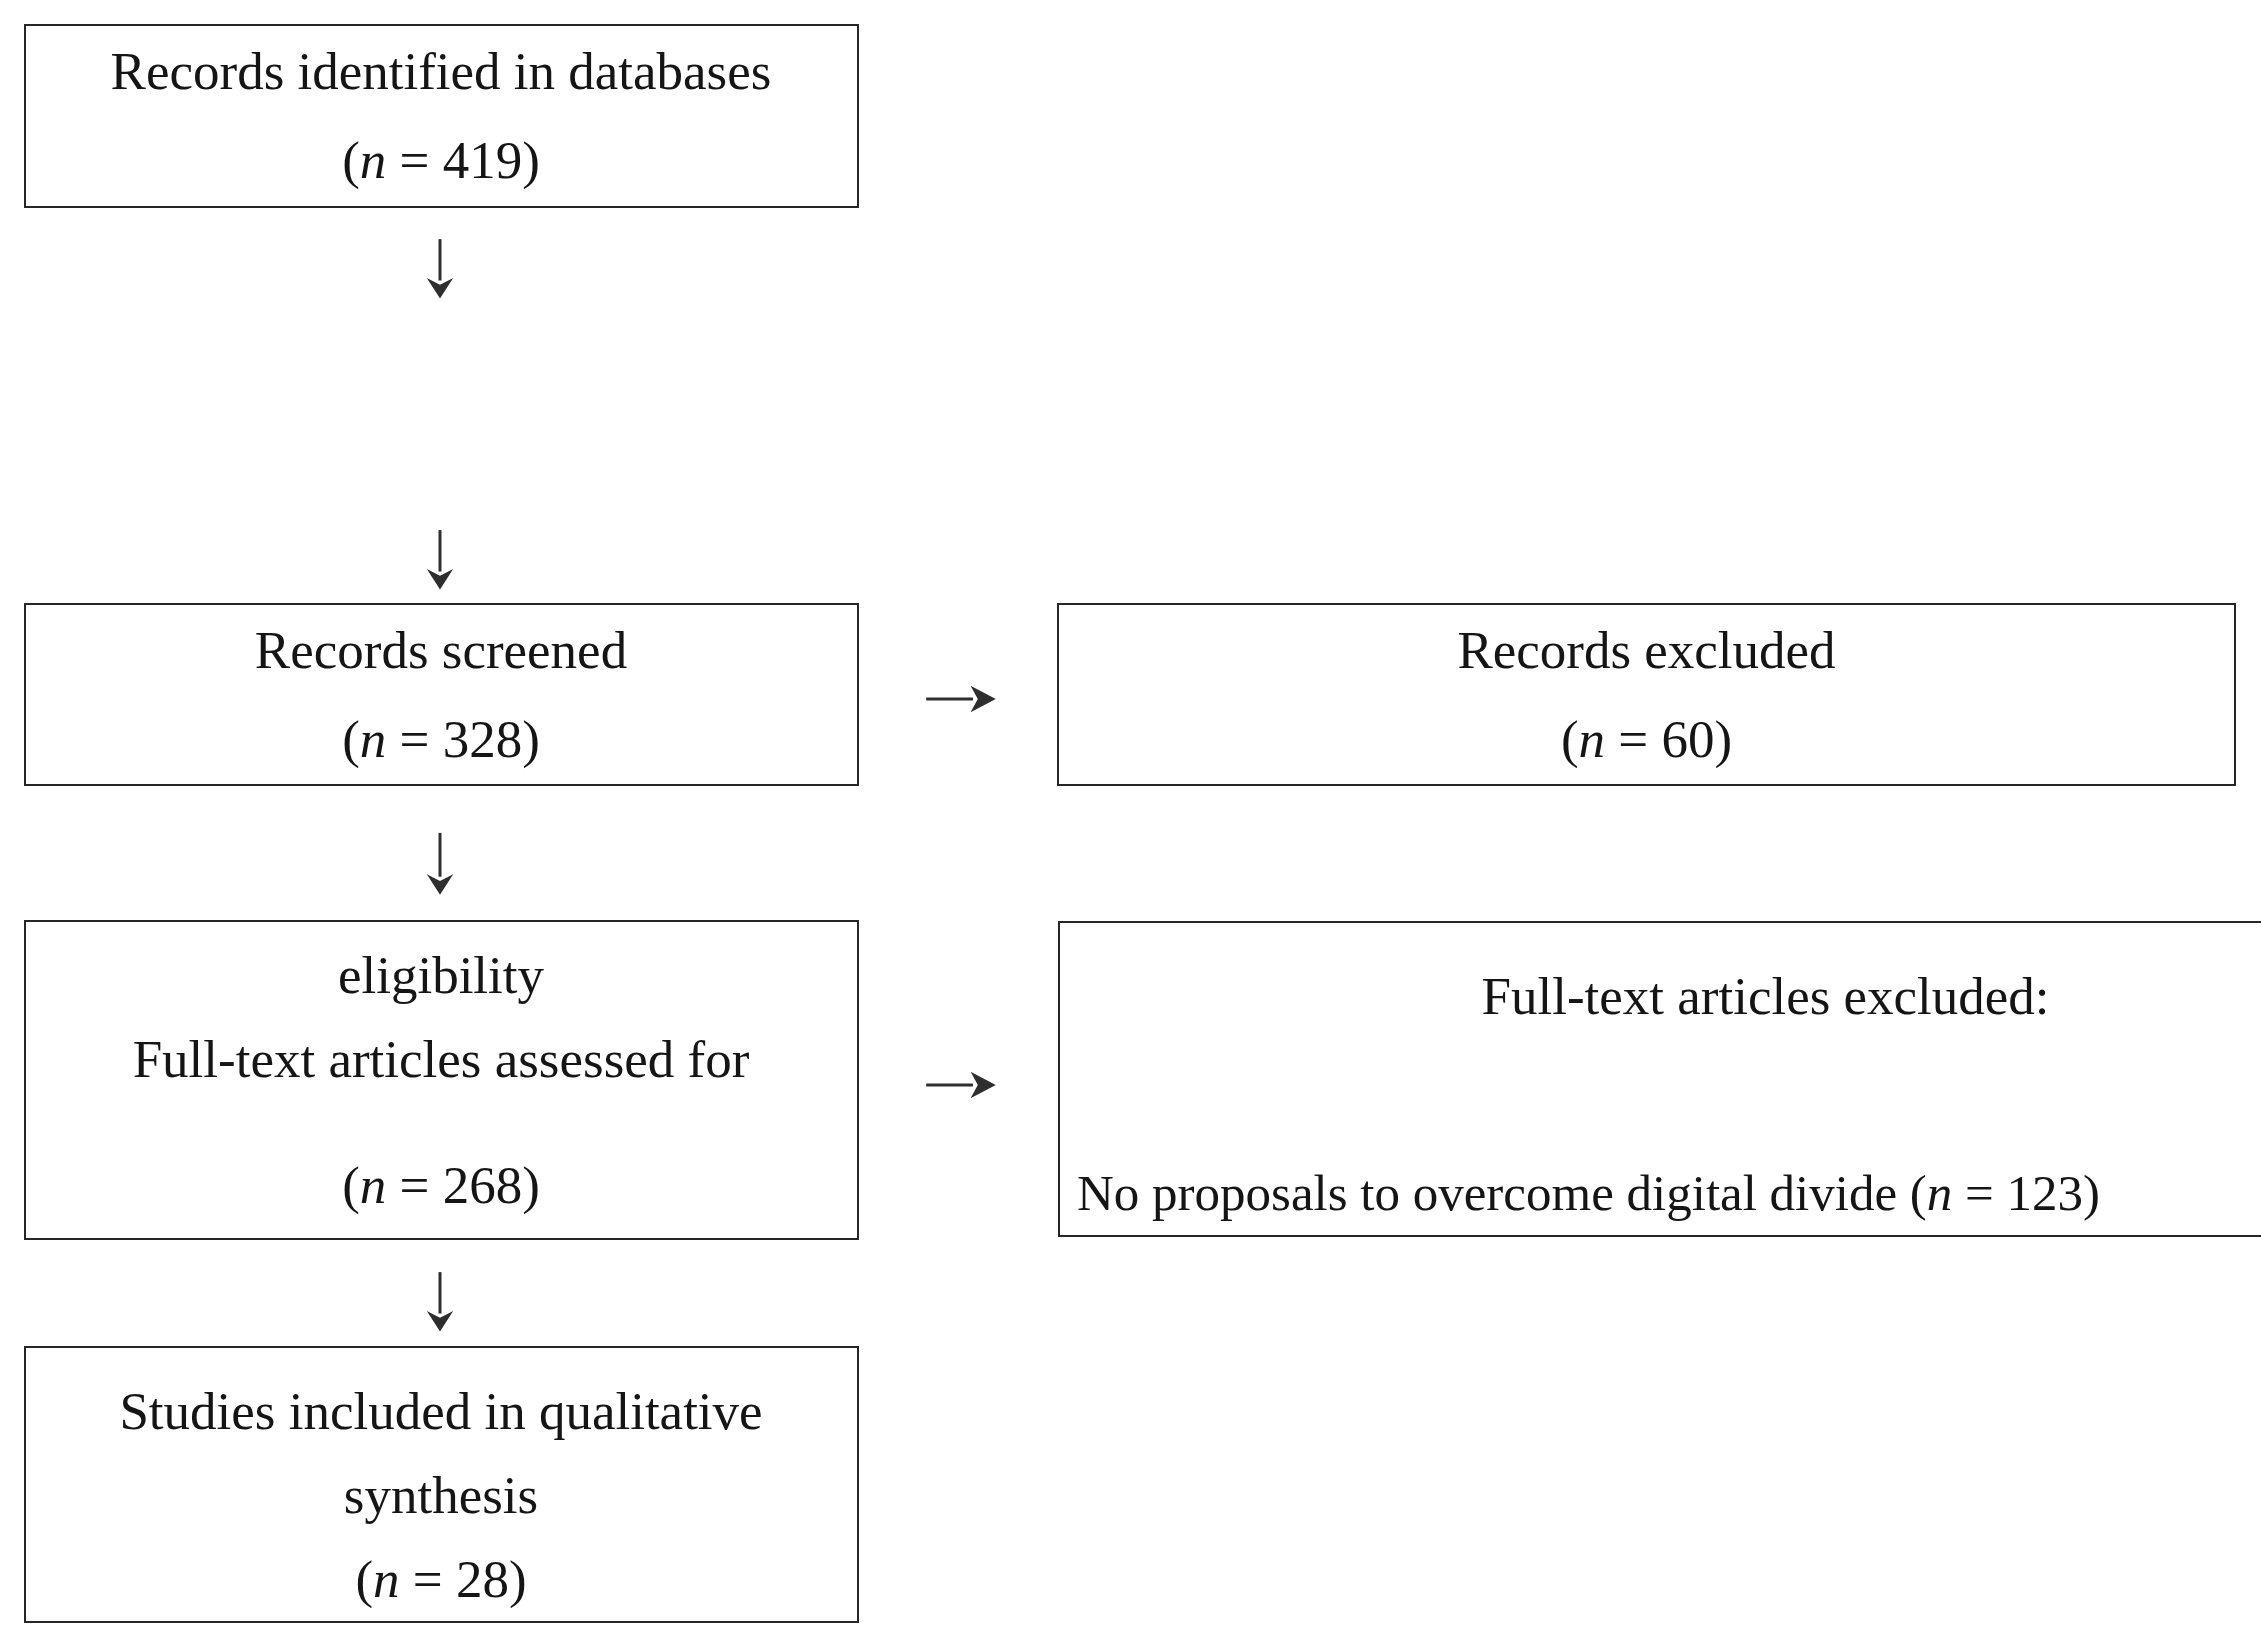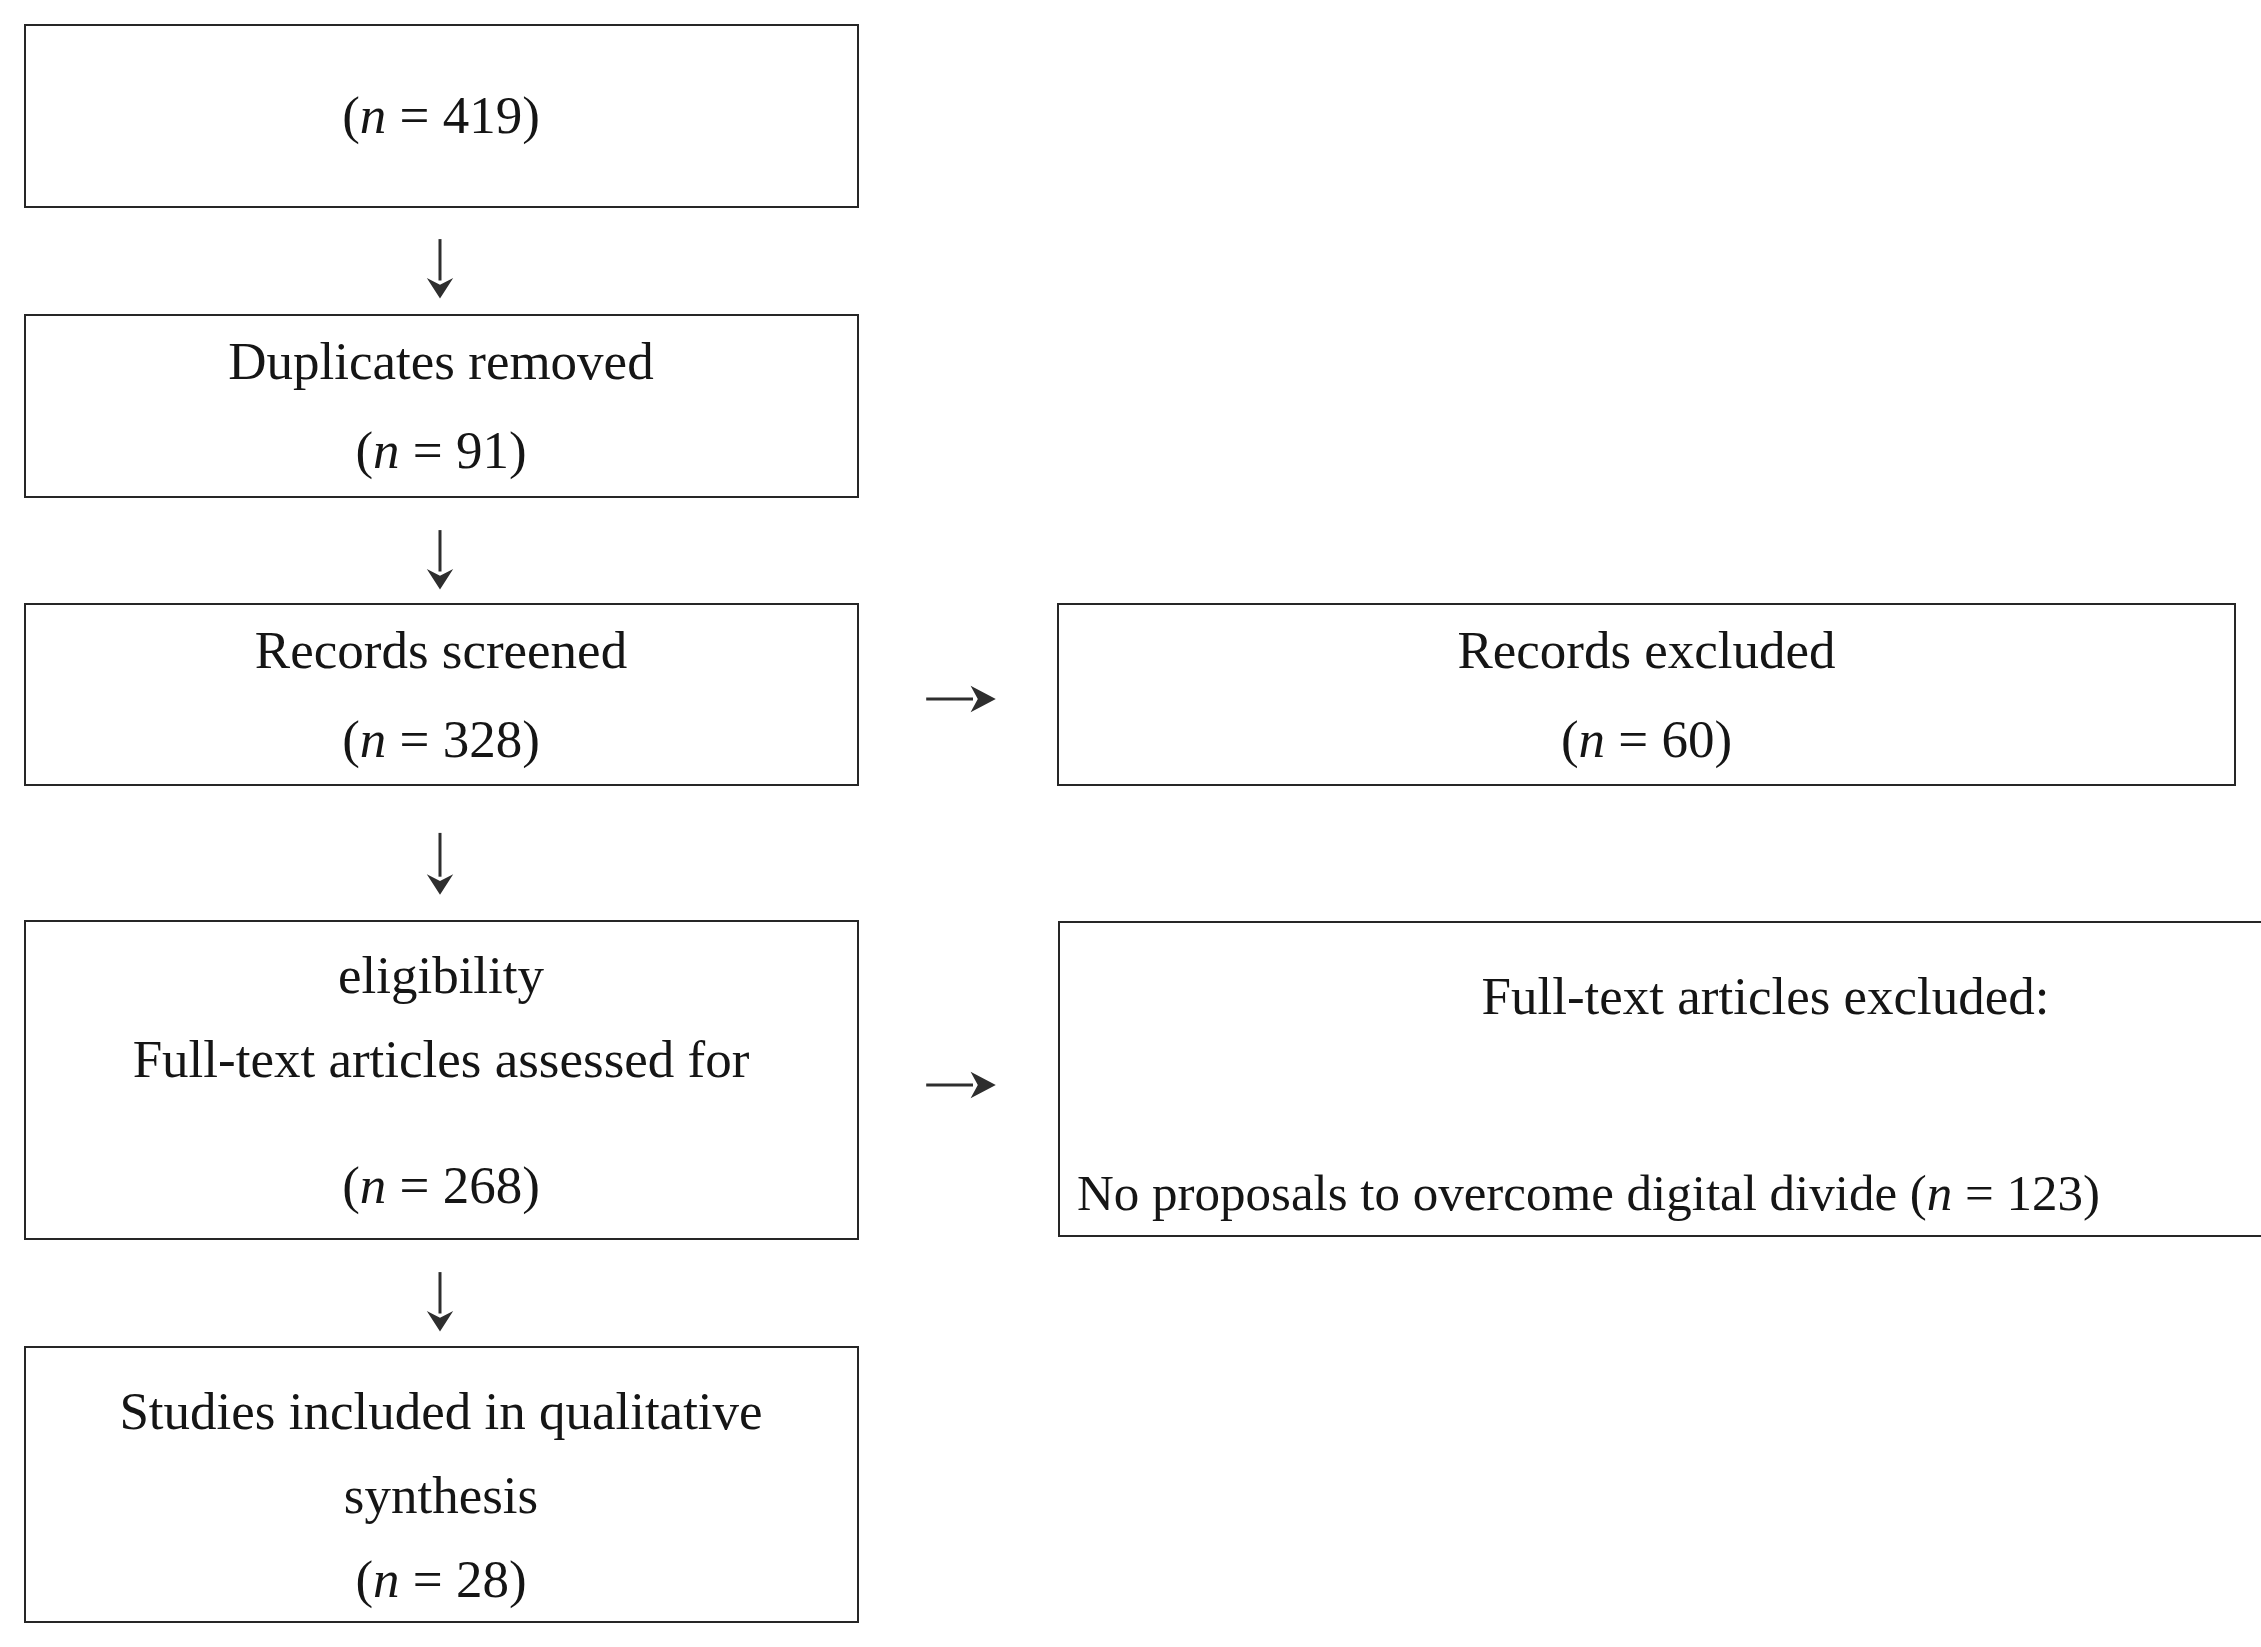--- a/index.html
+++ b/index.html
@@ -29,36 +29,31 @@
   .arrow{position:absolute;}
   .arrow line{stroke:var(--color-arrow,#2e2e2e);stroke-width:5;}
   .arrow polygon{fill:var(--color-arrow,#1c1c1c);}
 </style>
 </head>
 <body>
 
 <div class="canvas">
 
   <div class="box" id="box-identified" style="left:23.5px;top:23.5px;width:835px;height:184px;">
+    <div class="line">Records identified in databases</div>
     <div class="line count">
       <span>(</span><span class="nvar">n</span><span> = 419)</span>
     </div>
   </div>
 
   <svg class="arrow" style="left:422px;top:237px;" width="36" height="63" viewBox="0 0 60 104">
     <line x1="30" y1="3" x2="30" y2="72"></line>
     <polygon points="30,102 8,68 30,79 52,68"></polygon>
   </svg>
 
-  <div class="box" id="box-duplicates" style="left:23.5px;top:314px;width:835px;height:184px;">
-    <div class="line">Duplicates removed</div>
-    <div class="line count">
-      <span>(</span><span class="nvar">n</span><span> = 91)</span>
-    </div>
-  </div>
 
   <svg class="arrow" style="left:422px;top:528px;" width="36" height="63" viewBox="0 0 60 104">
     <line x1="30" y1="3" x2="30" y2="72"></line>
     <polygon points="30,102 8,68 30,79 52,68"></polygon>
   </svg>
 
   <div class="box" id="box-screened" style="left:23.5px;top:603px;width:835px;height:183px;">
     <div class="line">Records screened</div>
     <div class="line count">
       <span>(</span><span class="nvar">n</span><span> = 328)</span>

